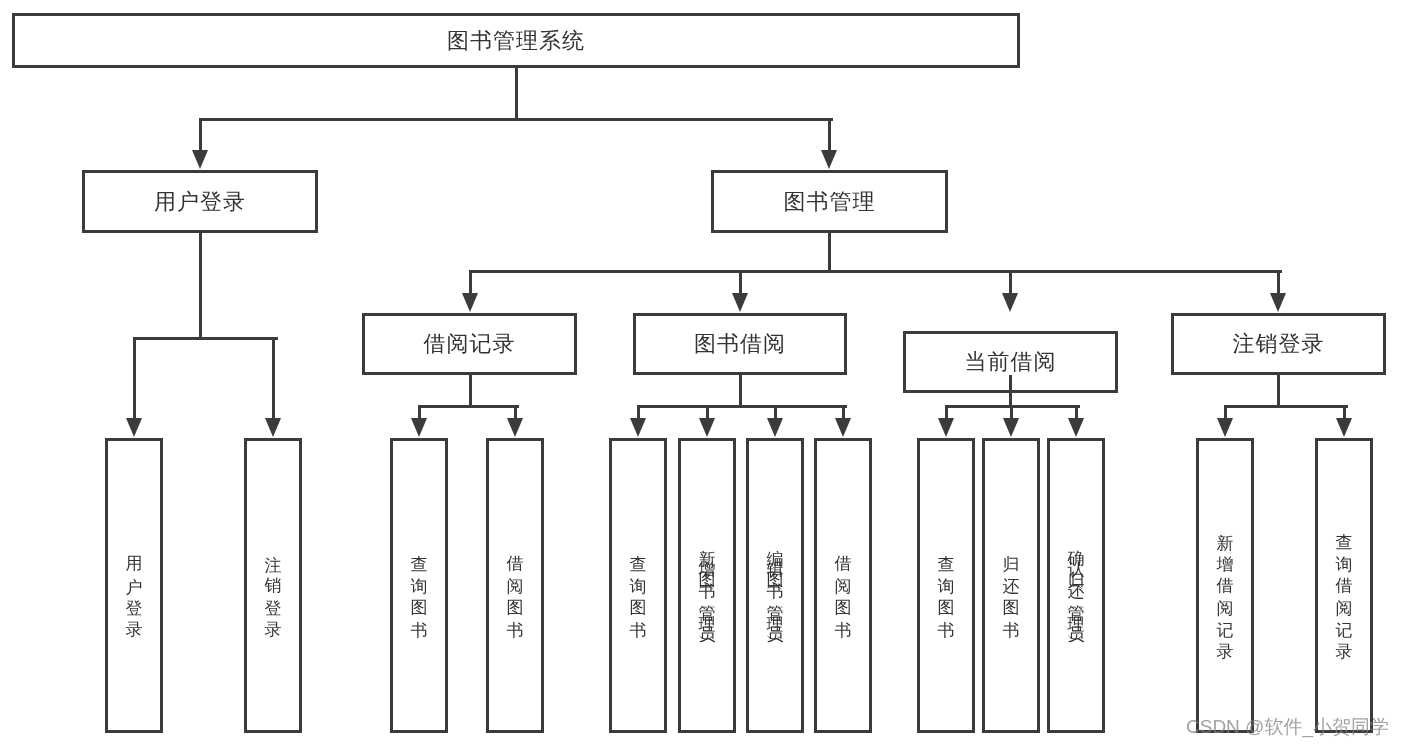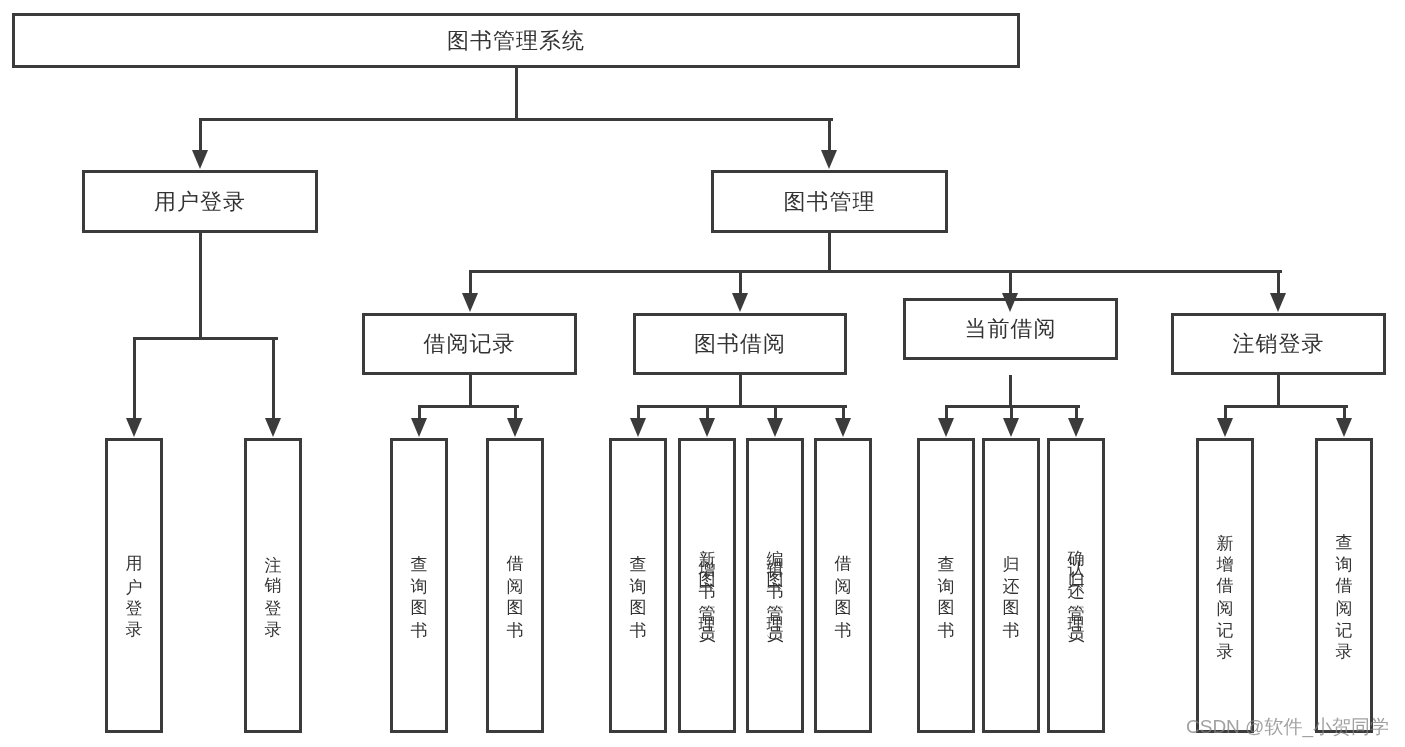--- a/index.html
+++ b/index.html
@@ -75,21 +75,21 @@
   <div class="node h-node" style="left:711px;top:170px;width:237px;height:63px;">
     <span>图书管理</span>
   </div>
 
   <div class="node h-node" style="left:362px;top:313px;width:215px;height:62px;">
     <span>借阅记录</span>
   </div>
   <div class="node h-node" style="left:633px;top:313px;width:214px;height:62px;">
     <span>图书借阅</span>
   </div>
-  <div class="node h-node" style="left:903px;top:298px;width:215px;height:62px;">
+  <div class="node h-node" style="left:903px;top:331px;width:215px;height:62px;">
     <span>当前借阅</span>
   </div>
   <div class="node h-node" style="left:1171px;top:313px;width:215px;height:62px;">
     <span>注销登录</span>
   </div>
 
   <div class="node v-node" style="left:105px;top:438px;width:58px;height:295px;">
     <span>用户登录</span>
   </div>
   <div class="node v-node" style="left:244px;top:438px;width:58px;height:295px;">

